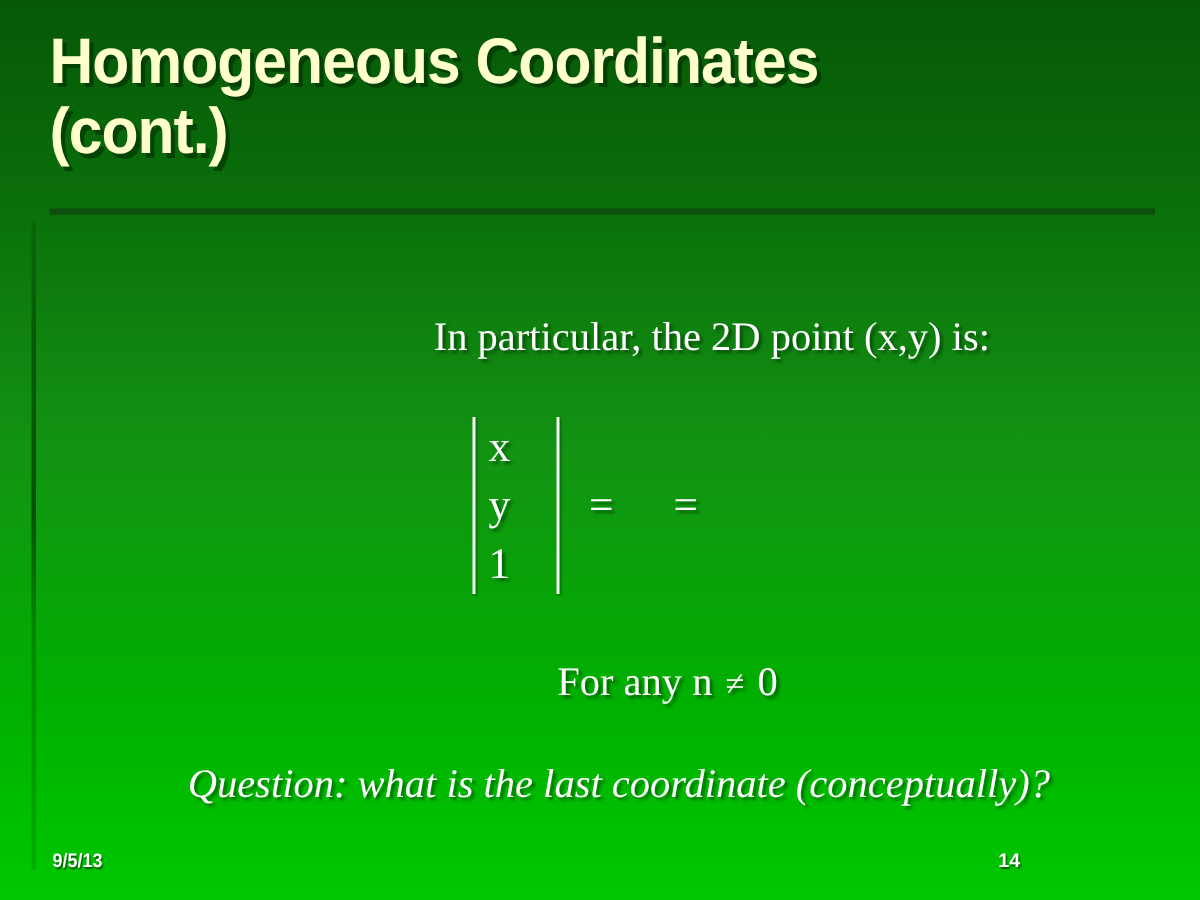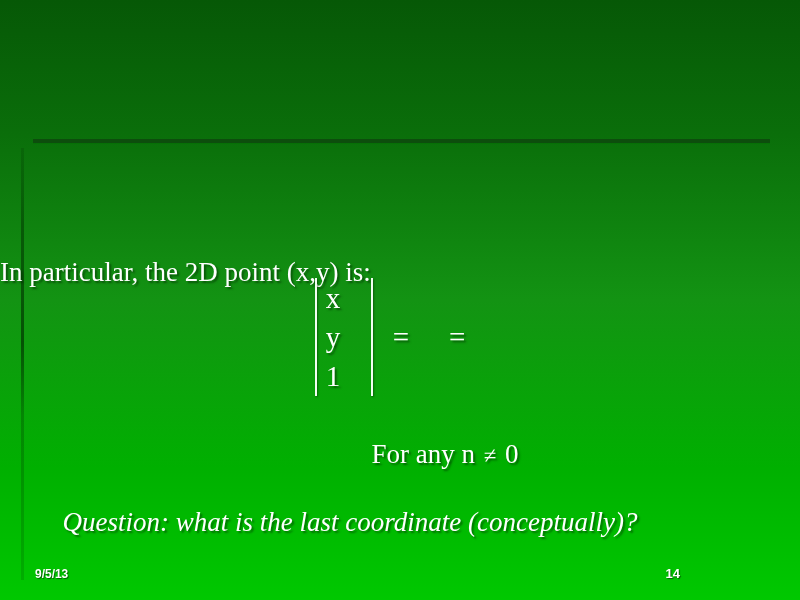--- a/index.html
+++ b/index.html
@@ -70,25 +70,24 @@
     background: #0d4d0d;
     box-shadow: 0 1px 0 rgba(0,110,0,0.45);
   }
 
   
   .intro-line {
     position: absolute;
     left: 0;
     top: 209px;
     width: 660px;
-    text-align: left;
+    text-align: right;
     font-size: 27px;
     color: #ffffff;
     text-shadow: 2px 2px 2px rgba(0,40,0,0.55);
-    margin-top: 48px;
   }
 
   
   .equation {
     position: absolute;
     left: 0;
     top: 278px;
     width: 800px;
     display: flex;
     justify-content: center;
@@ -149,21 +148,21 @@
     font-size: 23px;
     padding: 0 2px;
   }
 
   
   .question-line {
     position: absolute;
     left: 0;
     top: 507px;
     width: 700px;
-    text-align: center;
+    text-align: right;
     font-style: italic;
     font-size: 27px;
     color: #ffffff;
     text-shadow: 2px 2px 2px rgba(0,40,0,0.5);
   }
 
   
   .footer {
     position: absolute;
     left: 0;
@@ -196,20 +195,24 @@
     top: 0;
   }
 </style>
 </head>
 <body>
 
 <div id="slide">
 
   <div class="accent-rule"></div>
 
+  <div class="title-block">
+    <div class="title-text">Homogeneous Coordinates
+(cont.)</div>
+  </div>
   <div class="title-divider"></div>
 
   <div class="intro-line">In particular, the 2D point (x,y) is:</div>
 
   <div class="equation">
 
     <div class="vector">
       <div class="vbar"></div>
       <div class="vcells">
         <div class="vcell">x</div>

